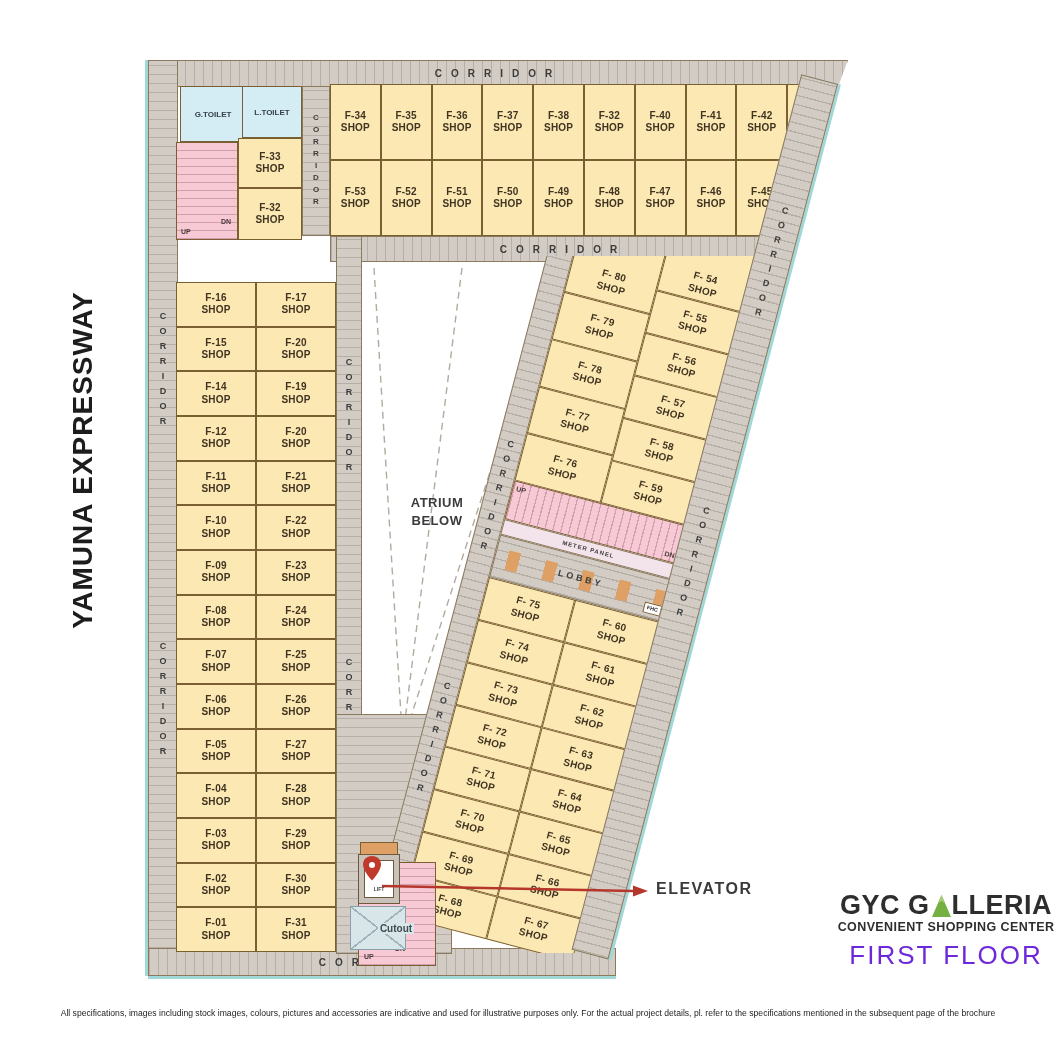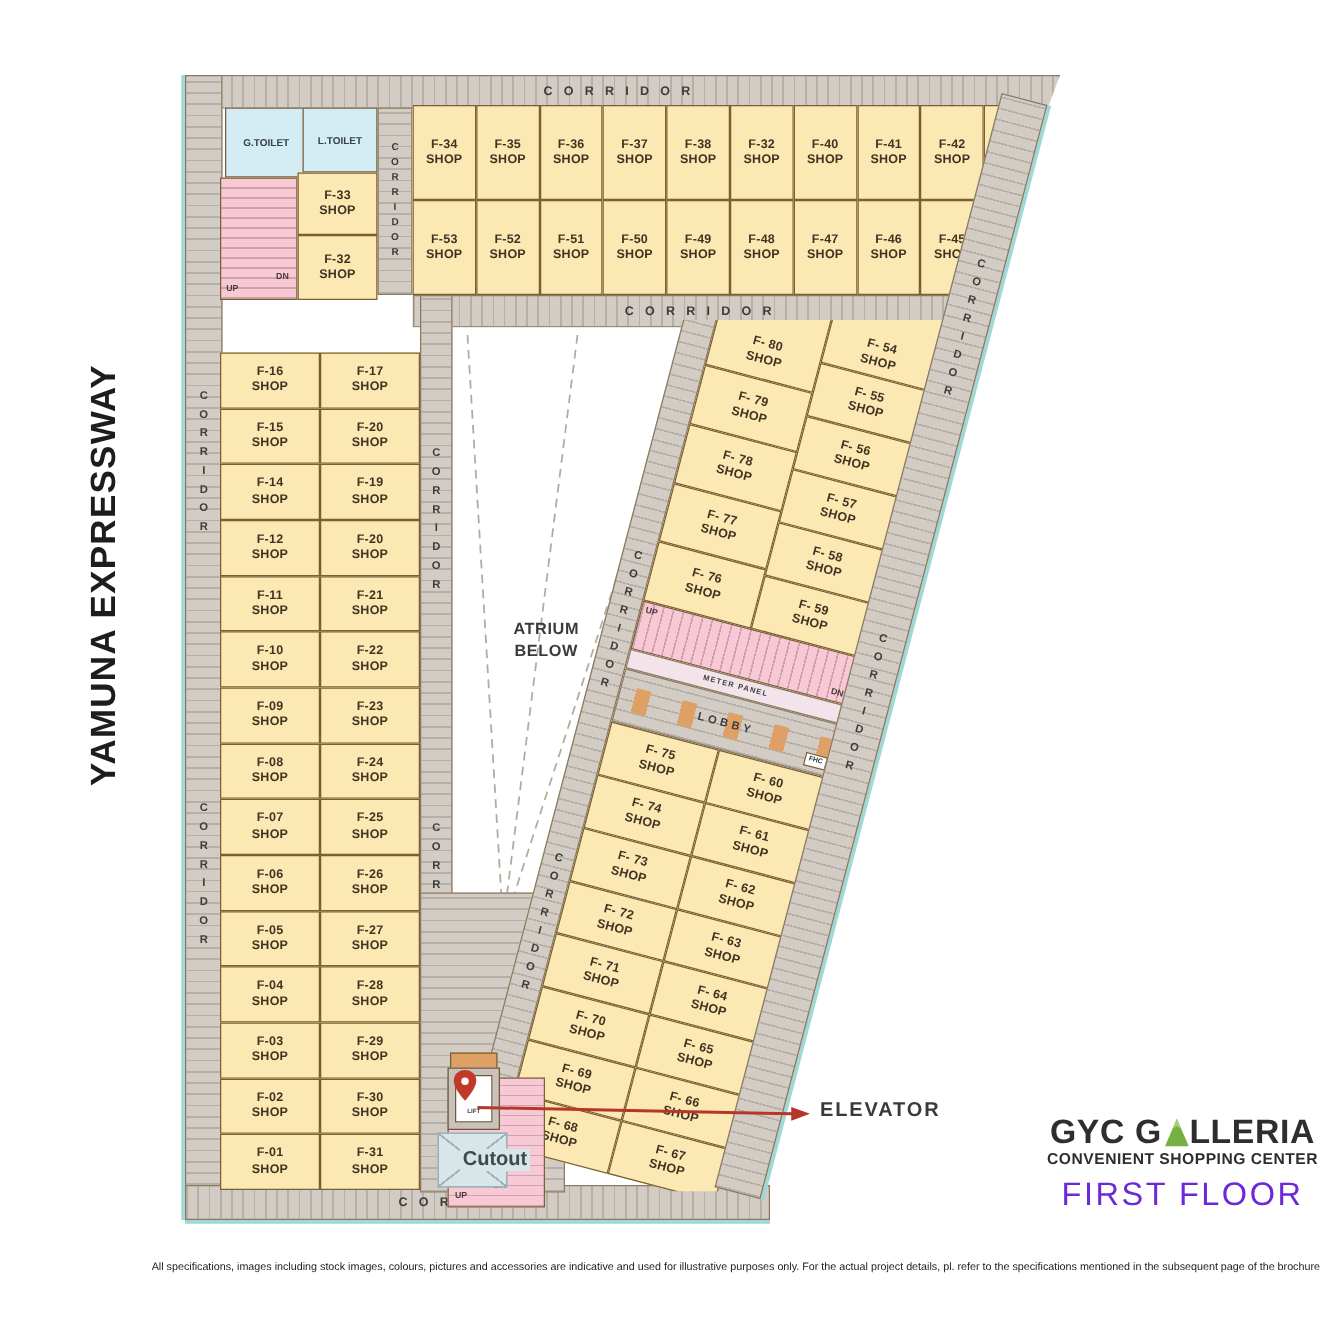--- a/index.html
+++ b/index.html
@@ -509,21 +509,21 @@
     <span class="updn" style="left:5px;bottom:5px;">UP</span>
     <span class="updn" style="left:36px;bottom:13px;">DN</span>
   </div>
   <div class="abs" style="left:360px;top:842px;width:38px;height:14px;background:#dfa065;border:1px solid #7a5f33;box-sizing:border-box;"></div>
   <div class="abs" style="left:358px;top:854px;width:42px;height:50px;background:#c9c2ba;border:1.6px solid #6e5a3a;box-sizing:border-box;display:flex;align-items:center;justify-content:center;">
     <div style="width:28px;height:36px;background:#ffffff;border:1px solid #6e5a3a;display:flex;align-items:flex-end;justify-content:center;">
       <span style="font-size:5px;font-weight:700;color:#444;margin-bottom:5px;">LIFT</span>
     </div>
   </div>
   <div class="abs" style="left:350px;top:906px;width:56px;height:44px;background:#d8e6ea;border:1.6px solid #8aa0a8;box-sizing:border-box;display:flex;align-items:center;justify-content:center;background-image:linear-gradient(to top right,transparent calc(50% - .8px),#9fb3ba calc(50% - .8px) calc(50% + .8px),transparent calc(50% + .8px)),linear-gradient(to top left,transparent calc(50% - .8px),#9fb3ba calc(50% - .8px) calc(50% + .8px),transparent calc(50% + .8px));">
-    <span style="font-size:16px;font-weight:600;color:#3d4a50;background:#d8e6ea;padding:0 2px;margin-left:36px;">Cutout</span>
+    <span style="font-size:10px;font-weight:600;color:#3d4a50;background:#d8e6ea;padding:0 2px;margin-left:36px;">Cutout</span>
   </div>
 
   <div class="abs" id="atrium-label" style="left:392px;top:494px;width:90px;">
     <div>ATRIUM</div>
     <div>BELOW</div>
   </div>
 
   <svg class="abs" style="left:0;top:0;width:1056px;height:1056px;pointer-events:none" viewBox="0 0 1056 1056">
     <g>
       <path d="M382 886 L634 891" stroke="#b5362b" stroke-width="2.4" fill="none"></path>
@@ -545,15 +545,15 @@
         <polygon points="10.5,1 14,9 10.5,7 7,9" fill="#a5cd7a"></polygon>
       </svg>
       <span>LLERIA</span>
     </div>
     <div id="brand-sub">CONVENIENT SHOPPING CENTER</div>
     <div id="floor-name">FIRST FLOOR</div>
   </div>
 
   <div class="abs" id="yamuna" style="left:-118px;top:445px;width:400px;height:30px;">YAMUNA EXPRESSWAY</div>
 
-  <div class="abs" id="disclaimer" style="left:0;right:0;top:1008px;text-align:right;">All specifications, images including stock images, colours, pictures and accessories are indicative and used for illustrative purposes only. For the actual project details, pl. refer to the specifications mentioned in the subsequent page of the brochure</div>
+  <div class="abs" id="disclaimer" style="left:0;right:0;top:1008px;">All specifications, images including stock images, colours, pictures and accessories are indicative and used for illustrative purposes only. For the actual project details, pl. refer to the specifications mentioned in the subsequent page of the brochure</div>
 
 </div>
 
 </body></html>

